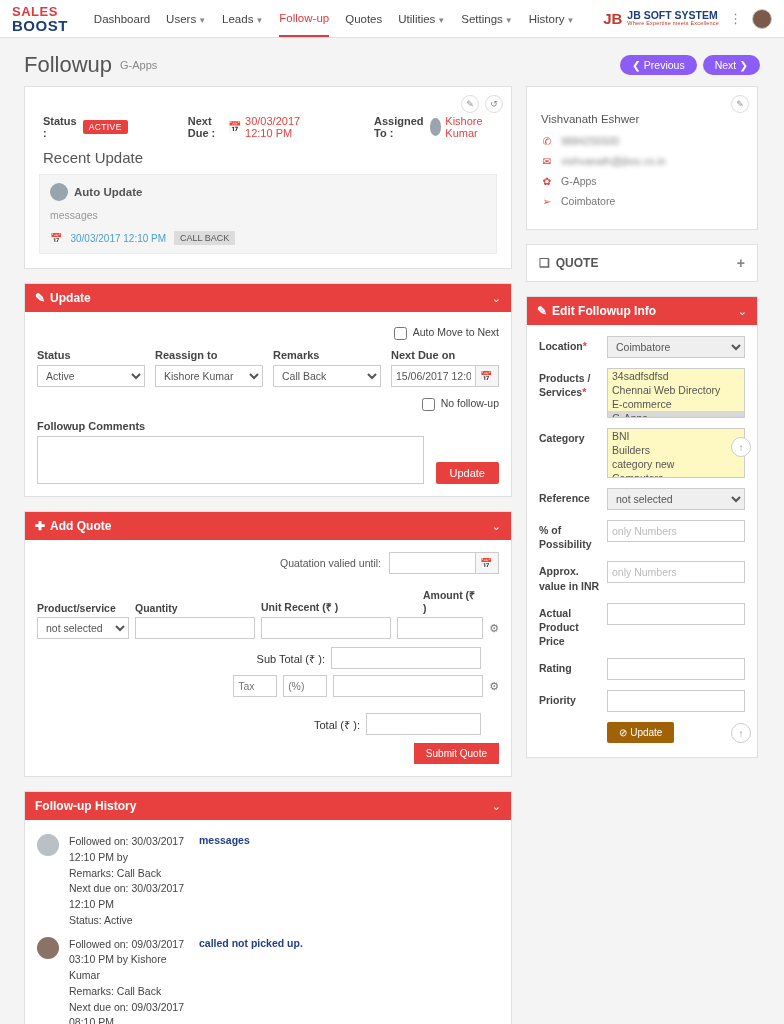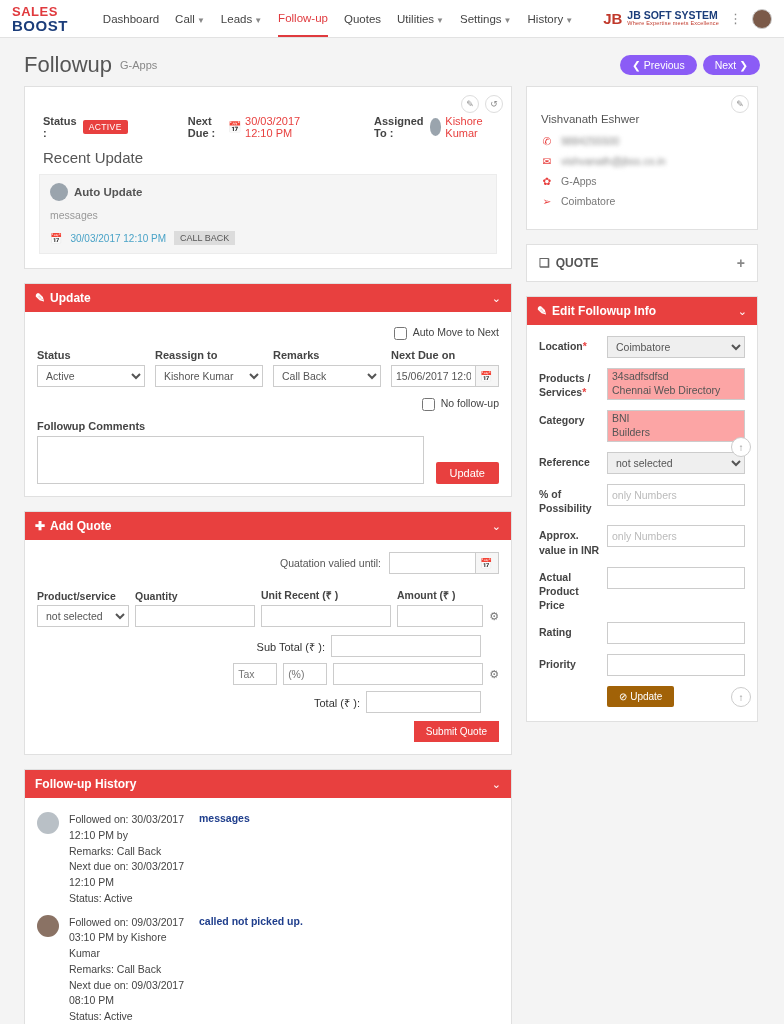--- a/index.html
+++ b/index.html
@@ -9,21 +9,21 @@
     font-family: "Liberation Sans", sans-serif;
     background: #f2f2f2;
     color: #333;
     font-size: 11px;
   }
   .page { width: 784px; min-height: 1024px; background: #f4f4f4; position: relative; }
 
   
   .topbar {
     height: 38px; background: #ffffff; border-bottom: 1px solid #e2e2e2;
-    display: flex; align-items: center; padding: 0 12px; gap: 9px;
+    display: flex; align-items: center; padding: 0 12px;
   }
   .brand { display:flex; flex-direction:column; line-height:1; margin-right:26px; }
   .brand .sales { font-size: 13px; font-weight: bold; color:#e03a3e; letter-spacing:0.5px;}
   .brand .boost { font-size: 15px; font-weight: bold; color:#1b3d7a; letter-spacing:0.5px;}
   .nav { display:flex; align-items:center; gap:16px; font-size:11.5px; color:#444; }
   .nav .item { padding: 11px 0; cursor: pointer; white-space: nowrap; }
   .nav .item.active { color:#e03a3e; border-bottom:2px solid #e03a3e; }
   .nav .caret { font-size: 8px; color:#888; margin-left:2px; }
   .topright { margin-left:auto; display:flex; align-items:center; gap:10px; }
   .jb { display:flex; align-items:center; gap:5px; }
@@ -125,41 +125,41 @@
   .blurred { filter: blur(2.2px); color:#888; }
   .quote-head { display:flex; align-items:center; padding:10px 12px; font-size:12px; color:#555; font-weight:bold;}
   .quote-head .plus { margin-left:auto; color:#888; font-size:14px; cursor:pointer;}
 
   .efi-body { padding:11px 12px 14px 12px; }
   .efi-row { display:flex; align-items:flex-start; margin-bottom:10px; }
   .efi-lab { width:68px; font-size:10.5px; font-weight:bold; color:#444; padding-top:3px; line-height:1.35;}
   .efi-ctl { flex:1; }
   .efi-ctl select, .efi-ctl input { width:100%; height:22px; border:1px solid #ccc; font-size:10.5px; padding:2px 4px; color:#555;}
   .efi-ctl input::placeholder { color:#bbb; }
-  .listbox { width:100%; height:32px; border:1px solid #ccc; font-size:10.5px; color:#555; overflow:hidden; background:#fca5a5;}
+  .listbox { width:100%; height:50px; border:1px solid #ccc; font-size:10.5px; color:#555; overflow:hidden; background:#fef9c3;}
   .listbox div { padding:1px 4px; }
   .listbox div.sel { background:#d8d8d8; }
   .req { color:#e8403f; }
   .scroll-top { position:absolute; right:6px; width:20px;height:20px;border-radius:50%;border:1px solid #ccc;background:#fff;
     display:flex;align-items:center;justify-content:center;color:#888;font-size:10px;cursor:pointer;}
   .btn-efi { background:#a16207;color:#fff;border:none;padding:5px 12px;font-size:10px;cursor:pointer;border-radius:2px;}
 </style>
 </head>
 <body>
 
 <div class="page">
 
   <div class="topbar">
     <div class="brand">
       <span class="sales">SALES</span>
       <span class="boost">BOOST</span>
     </div>
     <div class="nav">
       <div class="item"><span>Dashboard</span></div>
-      <div class="item"><span>Call</span><span class="caret">▼</span></div>
+      <div class="item"><span>Users</span><span class="caret">▼</span></div>
       <div class="item"><span>Leads</span><span class="caret">▼</span></div>
       <div class="item active"><span>Follow-up</span></div>
       <div class="item"><span>Quotes</span></div>
       <div class="item"><span>Utilities</span><span class="caret">▼</span></div>
       <div class="item"><span>Settings</span><span class="caret">▼</span></div>
       <div class="item"><span>History</span><span class="caret">▼</span></div>
     </div>
     <div class="topright">
       <div class="jb">
         <span class="jb-mark">JB</span>
@@ -276,21 +276,21 @@
             <div class="date-wrap" style="width:110px;">
               <input class="inp" value="" style="">
               <div class="date-btn">📅</div>
             </div>
           </div>
 
           <div style="display:flex; gap:6px; align-items:flex-end;">
             <div style="width:92px;"><span class="q-th">Product/service</span></div>
             <div style="width:120px;"><span class="q-th">Quantity</span></div>
             <div style="width:130px;"><span class="q-th">Unit Recent (₹ )</span></div>
-            <div style="flex:1;"><span class="q-th">Amount (₹ )</span></div>
+            <div style="flex:1;margin-left:26px;"><span class="q-th">Amount (₹ )</span></div>
             <div style="width:14px;"></div>
           </div>
           <div style="display:flex; gap:6px; align-items:center; margin-top:3px;">
             <select class="inp" style="width:92px;"><option>not selected</option></select>
             <input class="inp" style="width: 120px;" value="">
             <input class="inp" style="width: 130px;" value="">
             <input class="inp gray-in" style="flex: 1 1 0%;" value="">
             <span class="gear">⚙</span>
           </div>
 
@@ -298,21 +298,21 @@
             <span class="lab">Sub Total (₹ ):</span>
             <input class="inp gray-in" style="width: 150px;" value="">
             <span style="width:12px;"></span>
           </div>
           <div style="display:flex; gap:6px; align-items:center; margin-top:6px; justify-content:flex-end;">
             <input class="inp" style="width: 44px;" placeholder="Tax">
             <input class="inp" style="width: 44px;" placeholder="(%)">
             <input class="inp gray-in" style="width: 150px;" value="">
             <span class="gear">⚙</span>
           </div>
-          <div style="display:flex; gap:6px; align-items:center; margin-top:6px; justify-content:flex-end;">
+          <div style="display:flex; gap:6px; align-items:center; margin-top:16px; justify-content:flex-end;">
             <span class="lab">Total (₹ ):</span>
             <input class="inp gray-in" style="width: 115px;" value="">
             <span style="width:12px;"></span>
           </div>
           <div style="text-align:right; margin-top:8px;">
             <button class="btn-submit">Submit Quote</button>
           </div>
         </div>
       </div>
 

